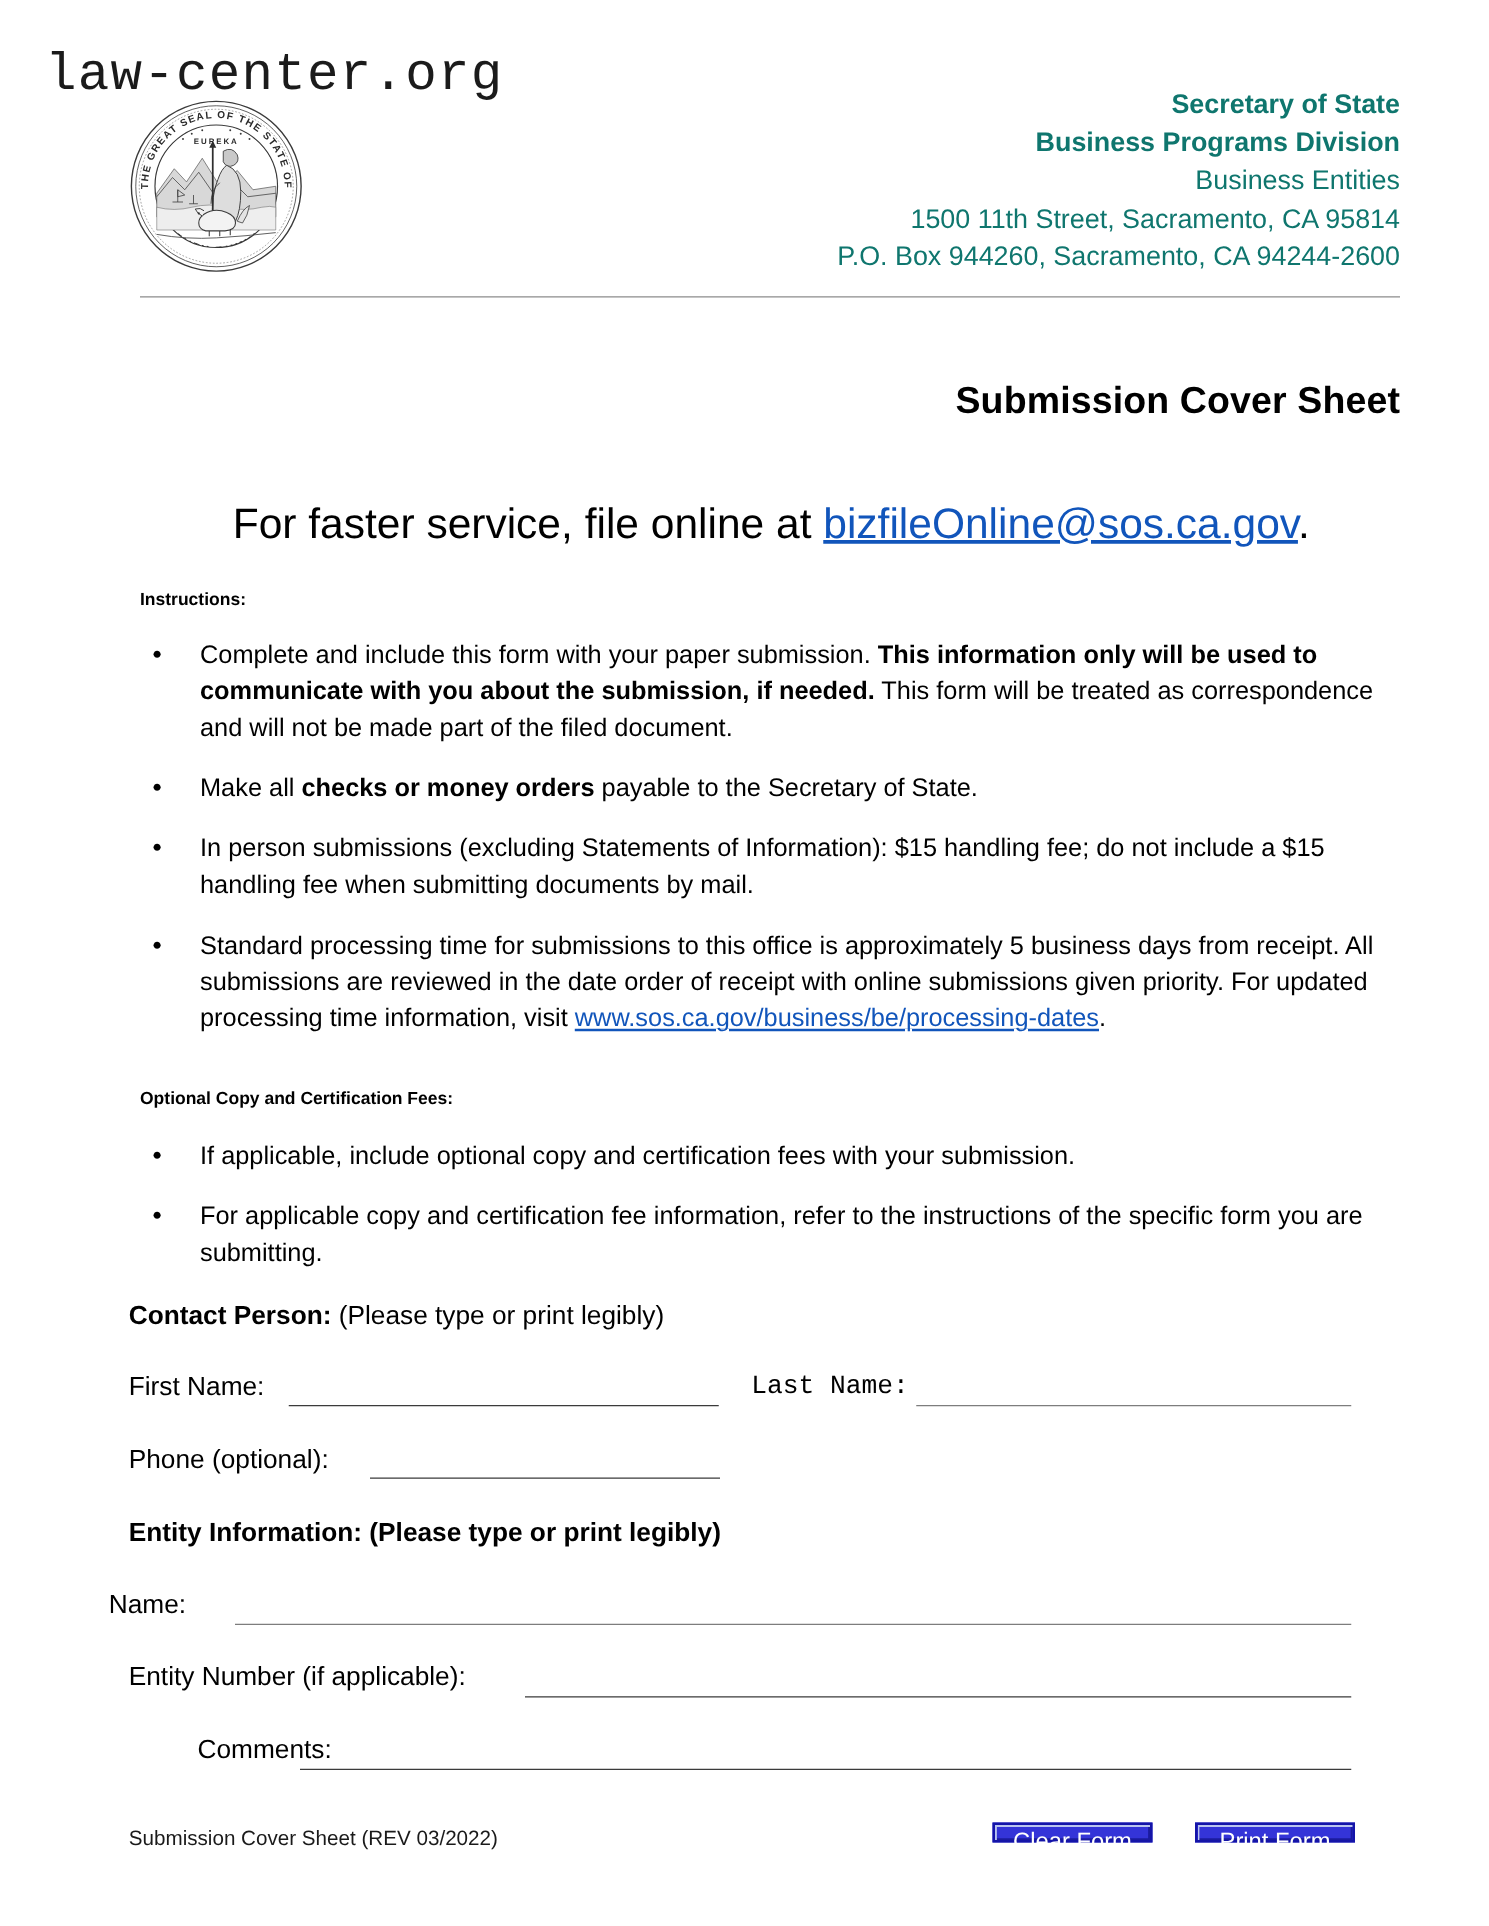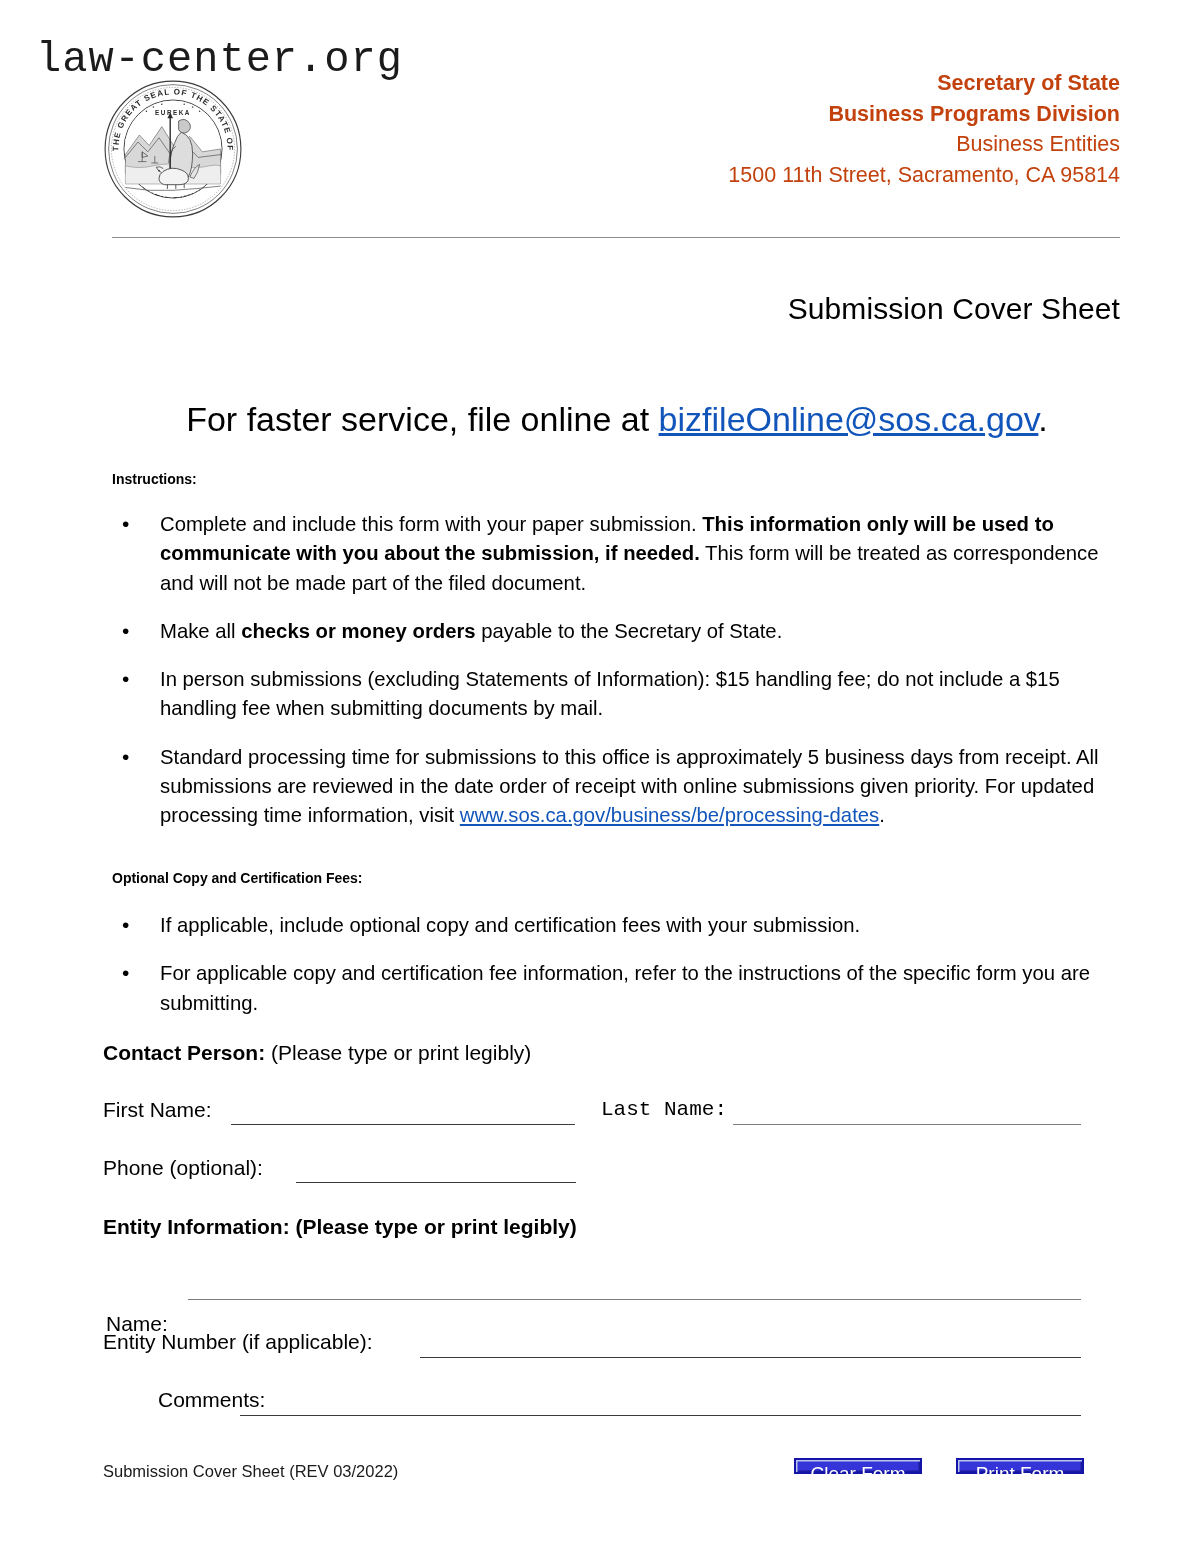--- a/index.html
+++ b/index.html
@@ -46,40 +46,40 @@
     width: 140px;
     height: 140px;
   }
   .header-address {
     position: absolute;
     right: 71px;
     top: 68px;
     text-align: right;
     font-size: 21.5px;
     line-height: 30.5px;
-    color: #c2410c;
+    color: #0f766e;
   }
   .header-address .b { font-weight: bold; }
 
   .header-rule {
     position: absolute;
     left: 112px;
     top: 237px;
     width: 1008px;
     height: 0;
     border-top: 1.6px solid #8c8c8c;
   }
 
   
   .doc-title {
     position: absolute;
     right: 71px;
-    top: 292px;
+    top: 304px;
     font-size: 30px;
-    font-weight: normal;
+    font-weight: bold;
     letter-spacing: 0.1px;
     text-align: center;
   }
 
   
   .faster {
     position: absolute;
     left: 112px;
     top: 400px;
     width: 1010px;
@@ -228,20 +228,21 @@
           <circle cx="138" cy="46" r="1.1"></circle>
       </g>
     </g>
   </svg>
 
   <div class="header-address">
     <div class="b">Secretary of State</div>
     <div class="b">Business Programs Division</div>
     <div>Business Entities</div>
     <div>1500 11th Street, Sacramento, CA 95814</div>
+    <div>P.O. Box 944260, Sacramento, CA 94244-2600</div>
   </div>
 
   <div class="header-rule"></div>
 </div>
 
 <div class="watermark">law-center.org</div>
 
 <div class="doc-title">Submission Cover Sheet</div>
 
 <div class="faster"><span>For faster service, file online at </span><a class="link" href="#">bizfileOnline@sos.ca.gov</a><span>.</span></div>
@@ -291,21 +292,21 @@
 <div class="rule" style="left:231px; top:1124px; width:344px;"></div>
 
 <div class="form-label" style="left:601px; top:1098px;font-family:Liberation Mono, monospace;">Last Name:</div>
 <div class="rule light" style="left:733px; top:1124px; width:348px;"></div>
 
 <div class="form-label" style="left:103px; top:1156px;">Phone (optional):</div>
 <div class="rule" style="left:296px; top:1182px; width:280px;"></div>
 
 <div class="form-label" style="left:103px; top:1215px; font-weight:bold;">Entity Information: (Please type or print legibly)</div>
 
-<div class="form-label" style="left:106px; top:1272px;margin-top:40px;">Name:</div>
+<div class="form-label" style="left:87px; top:1272px;">Name:</div>
 <div class="rule light" style="left:188px; top:1299px; width:893px;"></div>
 
 <div class="form-label" style="left:103px; top:1330px;">Entity Number (if applicable):</div>
 <div class="rule" style="left:420px; top:1357px; width:661px;"></div>
 
 <div class="form-label" style="left:110px; top:1388px;margin-left:48px;">Comments:</div>
 <div class="rule" style="left:240px; top:1415px; width:841px;"></div>
 
 <div class="footer-text">Submission Cover Sheet (REV 03/2022)</div>
 

